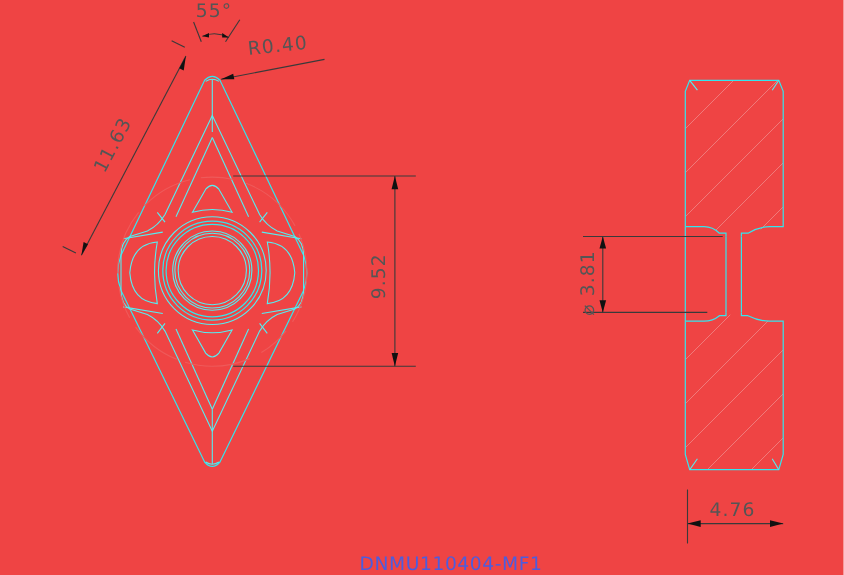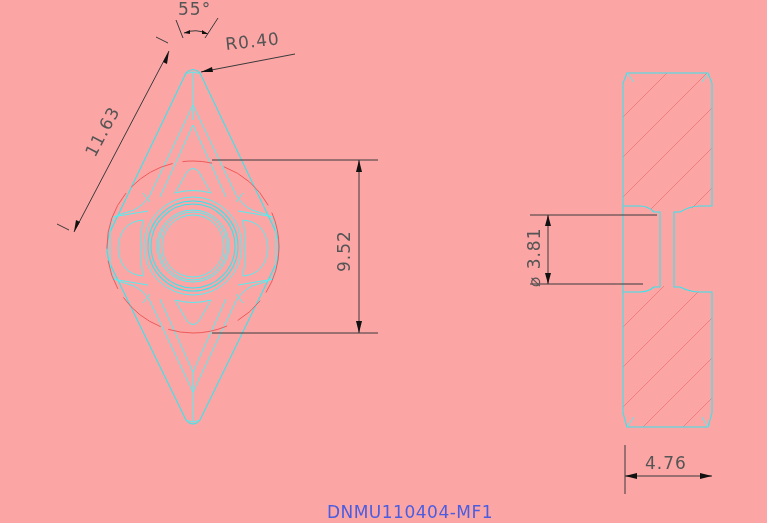--- a/index.html
+++ b/index.html
@@ -1,16 +1,16 @@
 <!DOCTYPE html>
 <html><head>
 <meta charset="utf-8">
 <style>
   html,body{margin:0;padding:0;background:#ffffff;}
-  #canvas{position:relative;width:767px;height:523px;overflow:hidden;background:#fca5a5;}
+  #canvas{position:relative;width:767px;height:523px;overflow:hidden;background:#ef4444;}
   svg{position:absolute;left:0;top:0;}
   .cy{stroke:#33e6ee;fill:none;stroke-width:1.1;}
   .cy2{stroke:#55eef2;fill:none;stroke-width:1;}
   .rd{stroke:#ee5a5a;fill:none;stroke-width:1;}
   .hatch{stroke:#f07a7a;stroke-width:0.9;fill:none;}
   .dim{stroke:#3a3a3a;fill:none;stroke-width:1;}
   .arr{fill:#111;}
   .dimtext{font-family:"DejaVu Sans",sans-serif;font-size:17px;fill:#555555;letter-spacing:1px;}
   .title{font-family:"DejaVu Sans",sans-serif;font-size:17px;fill:#4a5de0;letter-spacing:0.5px;}
 </style>

